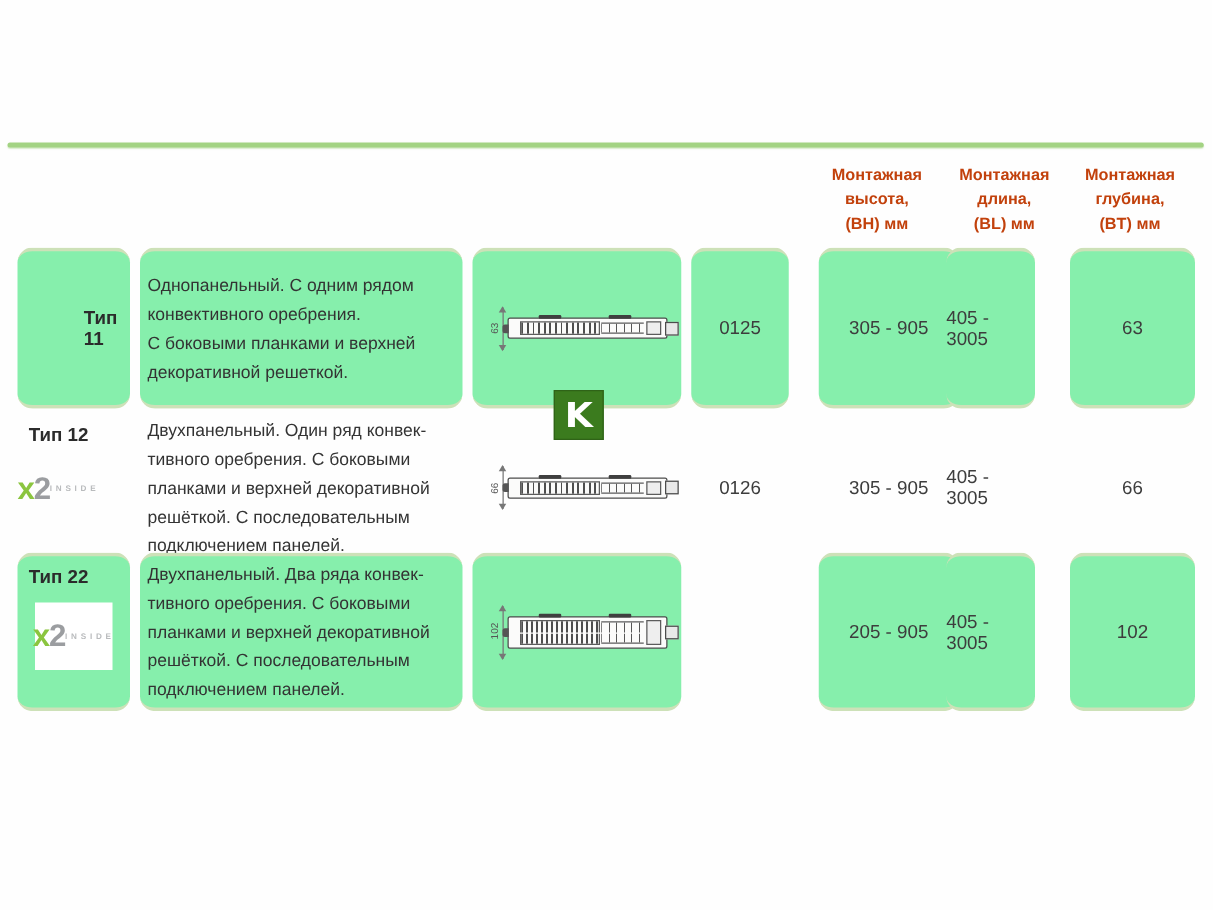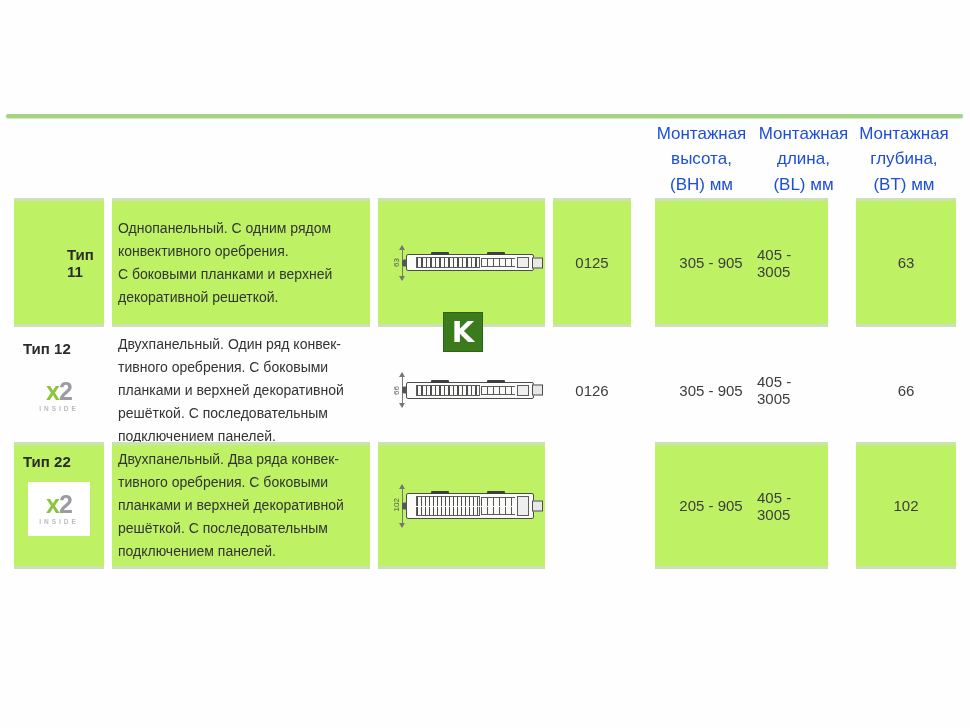--- a/index.html
+++ b/index.html
@@ -2,46 +2,46 @@
 <html><head>
 <meta charset="utf-8">
 <style>
   html,body{margin:0;padding:0;background:#ffffff;}
   .page{position:relative;width:970px;height:728px;background:#fefefe;overflow:hidden;
         font-family:"Liberation Sans",sans-serif;color:#333;}
   .top-rule{position:absolute;left:6px;top:114px;width:957px;height:4px;
             background:#a3d383;border-radius:2px;box-shadow:0 1px 1px rgba(163,211,131,.5);}
   
   .hdr{position:absolute;top:121px;height:76px;display:flex;align-items:center;justify-content:center;
-       text-align:center;font-weight:normal;font-size:17px;line-height:1.5;white-space:pre-line;color:#1d4ed8;}
+       text-align:center;font-weight:bold;font-size:13px;line-height:1.5;white-space:pre-line;color:#c2410c;}
   .hdr.h5{left:651px;width:101px;}
   .hdr.h6{left:753px;width:101px;}
   .hdr.h7{left:852px;width:104px;}
   
   .row{position:absolute;left:14px;width:942px;}
   .row1{top:198px;height:129px;}
   .row2{top:332px;height:116px;}
   .row3{top:442px;height:127px;padding-left:32px;}
   .cell{position:absolute;top:0;bottom:0;box-sizing:border-box;}
   .c1{left:0;width:90px;}
   .c2{left:98px;width:258px;}
   .c3{left:364px;width:167px;}
   .c4{left:539px;width:78px;}
   .c5{left:641px;width:112px;}
   .c6{left:743px;width:71px;}
   .c7{left:842px;width:100px;}
-  .tinted .cell{background:#bef264;border-top:3px solid #cde1b8;border-bottom:3px solid #cde1b8;}
+  .tinted .cell{background:#86efac;border-top:3px solid #cde1b8;border-bottom:3px solid #cde1b8;border-radius:12px;}
   .plain .cell{background:transparent;}
   
   .typecell{display:flex;flex-direction:column;}
   .typecell.center{justify-content:center;}
   .type-label{font-weight:bold;font-size:15px;color:#2b2b2b;padding:8px 0 0 9px;}
   .typecell.center .type-label{padding-top:0;margin-left:44px;}
   
-  .x2{display:flex;flex-direction:column;align-items:center;line-height:1;margin-top:22px;}
+  .x2{display:flex;flex-direction:row;align-items:center;line-height:1;margin-top:22px;}
   .x2-top{font-weight:bold;font-size:25px;letter-spacing:-1px;}
   .x2-x{color:#8bc53f;}
   .x2-2{color:#9b9da0;}
   .x2-inside{font-size:6.5px;letter-spacing:3px;color:#b9bbbd;margin-top:2px;font-weight:bold;}
   .x2-box{background:#ffffff;width:62px;height:54px;display:flex;align-items:center;justify-content:center;
           align-self:center;margin-top:12px;}
   .x2-box .x2{margin-top:0;}
   
   .desc{display:flex;align-items:center;padding-left:6px;font-size:14px;line-height:23px;
         white-space:pre-line;color:#333;}

